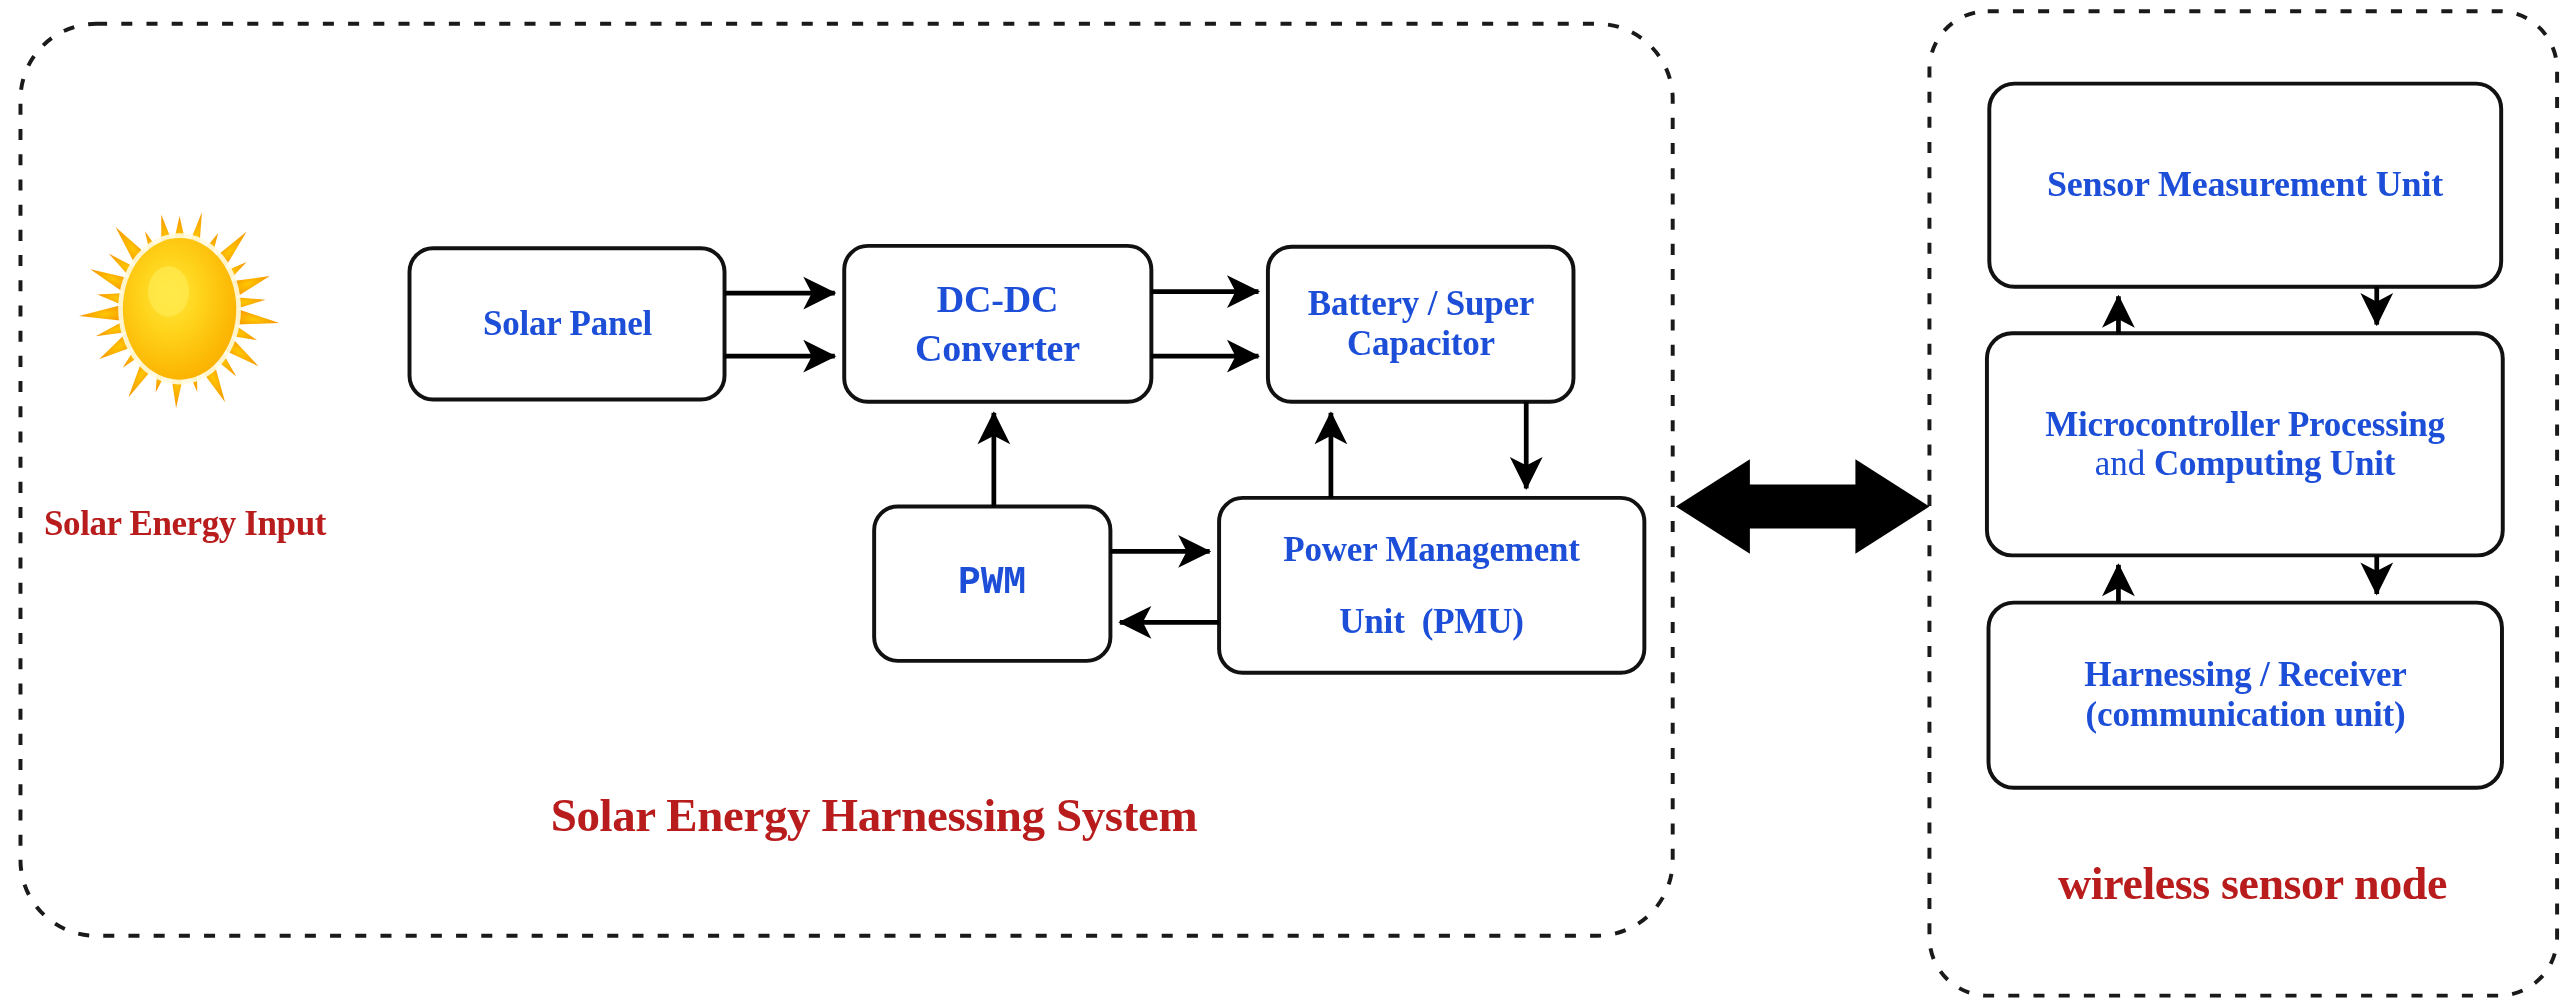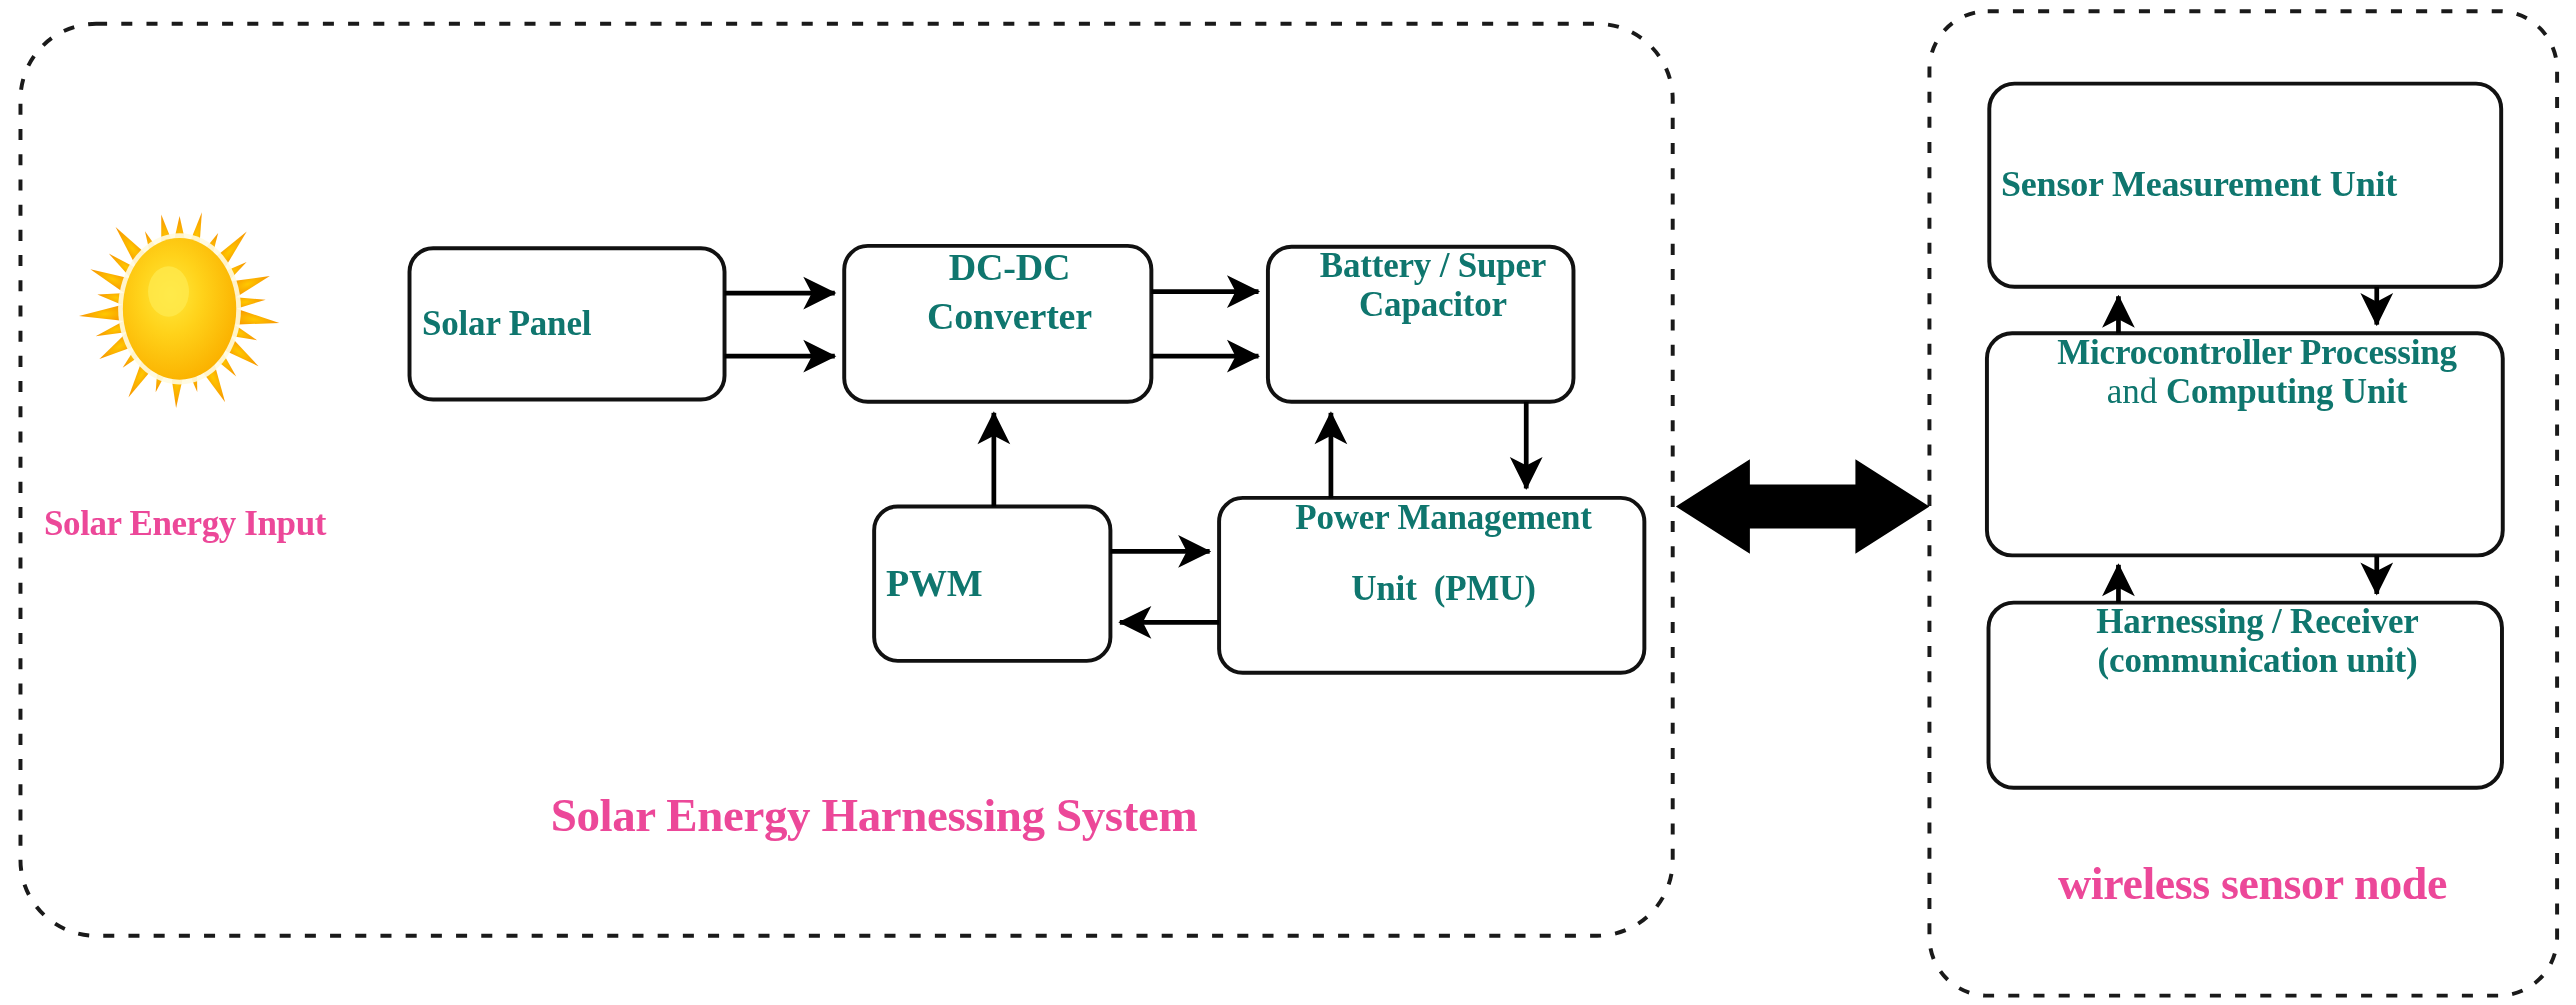--- a/index.html
+++ b/index.html
@@ -1,26 +1,26 @@
 <!DOCTYPE html>
 <html style="font-size:12.6px"><head>
 <meta charset="utf-8">
 <style>
   html,body{margin:0;padding:0;background:#ffffff;}
   body{width:2576px;height:1006px;font-family:"Liberation Serif",serif;overflow:hidden;}
   #stage{position:relative;width:2576px;height:1006px;background:#fff;}
   #diagram{position:absolute;left:0;top:0;width:2576px;height:1006px;}
   .box-label{
-    position:absolute;display:flex;align-items:center;justify-content:flex-start;
+    position:absolute;display:flex;align-items:center;justify-content:center;
     text-align:center;font-family:"Liberation Serif",serif;font-weight:bold;
-    color:#0f766e;line-height:1.12;letter-spacing:-0.2px;pointer-events:none;padding-left:12px;
+    color:#1d4ed8;line-height:1.12;letter-spacing:-0.2px;pointer-events:none;
   }
   .sys-label{
     position:absolute;font-family:"Liberation Serif",serif;font-weight:bold;
-    color:#ec4899;text-align:center;white-space:nowrap;letter-spacing:-0.4px;
+    color:#b91c1c;text-align:center;white-space:nowrap;letter-spacing:-0.4px;
   }
   .thin{font-weight:normal;letter-spacing:0;}
 </style>
 </head>
 <body>
 
 <div id="stage">
 
   <svg id="diagram" viewBox="0 0 3271 1277">
     <defs>
@@ -144,21 +144,21 @@
   <div class="box-label" style="left:844px;top:246px;width:307px;height:156px;font-size:38px;flex-direction:column;gap:6px;">
     <span>DC-DC</span>
     <span>Converter</span>
   </div>
 
   <div class="box-label" style="left:1268px;top:246px;width:306px;height:155px;font-size:35px;flex-direction:column;">
     <span>Battery / Super</span>
     <span>Capacitor</span>
   </div>
 
-  <div class="box-label" style="left:874px;top:506px;width:236px;height:154px;font-size:38px;">
+  <div class="box-label" style="left:874px;top:506px;width:236px;height:154px;font-size:38px;font-family:Liberation Mono, monospace;">
     <span>PWM</span>
   </div>
 
   <div class="box-label" style="left:1219px;top:498px;width:425px;height:175px;font-size:35px;flex-direction:column;gap:32px;">
     <span>Power Management</span>
     <span style="white-space:pre;">Unit  (PMU)</span>
   </div>
 
   <div class="box-label" style="left:1989px;top:83px;width:512px;height:203px;font-size:36px;">
     <span>Sensor Measurement Unit</span>

